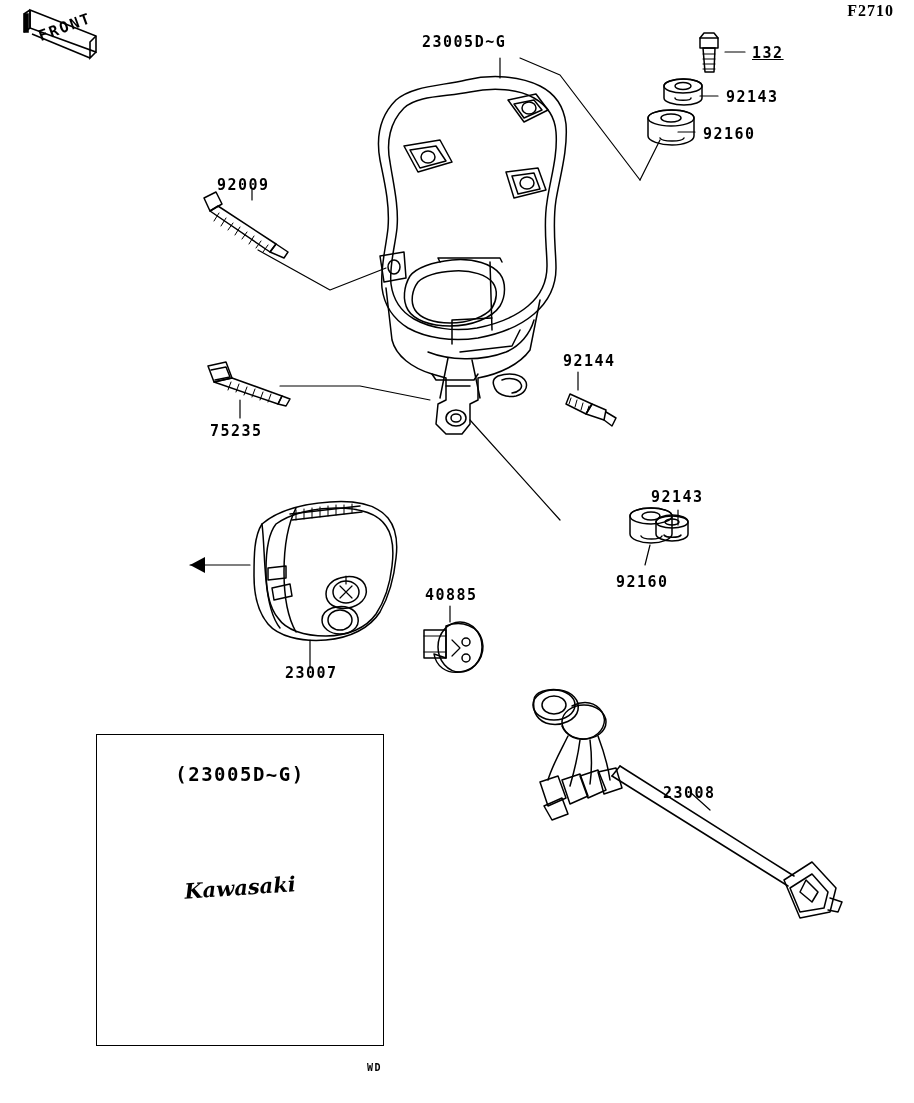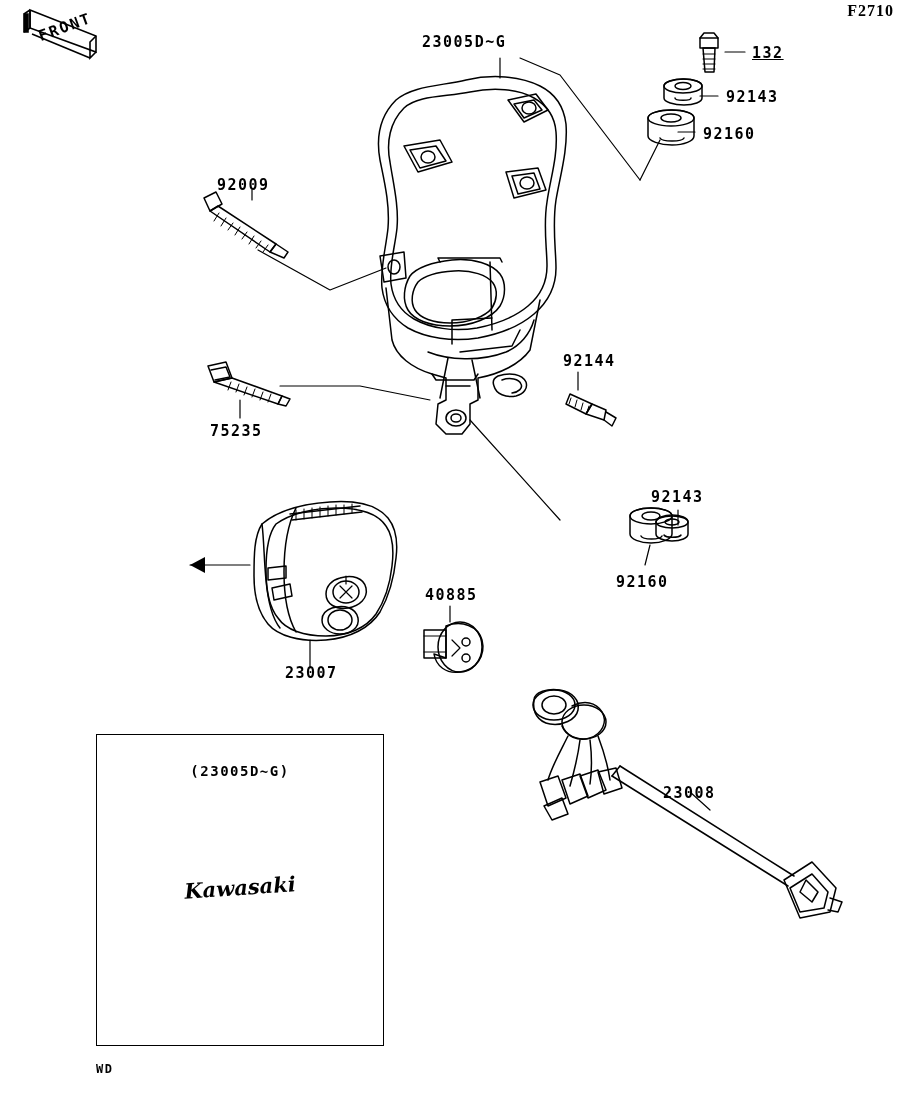--- a/index.html
+++ b/index.html
@@ -70,31 +70,31 @@
     height: 310px;
     border: 1.6px solid #000;
     background: #fff;
   }
   #inset .inset-title {
     position: absolute;
     left: 0;
     top: 28px;
     width: 286px;
     text-align: center;
-    font-size: 14px;
+    font-size: 19px;
     font-weight: 700;
     letter-spacing: 1.5px;
   }
   #wd {
     position: absolute;
     left: 96px;
     top: 1062px;
     width: 286px;
-    text-align: left;
-    font-size: 12px;
+    text-align: right;
+    font-size: 10px;
     font-weight: 700;
     letter-spacing: 1.5px;
   }
   .kawa {
     font-family: "DejaVu Serif", serif;
     font-style: italic;
     font-weight: 700;
     font-size: 21px;
     letter-spacing: 0px;
   }

